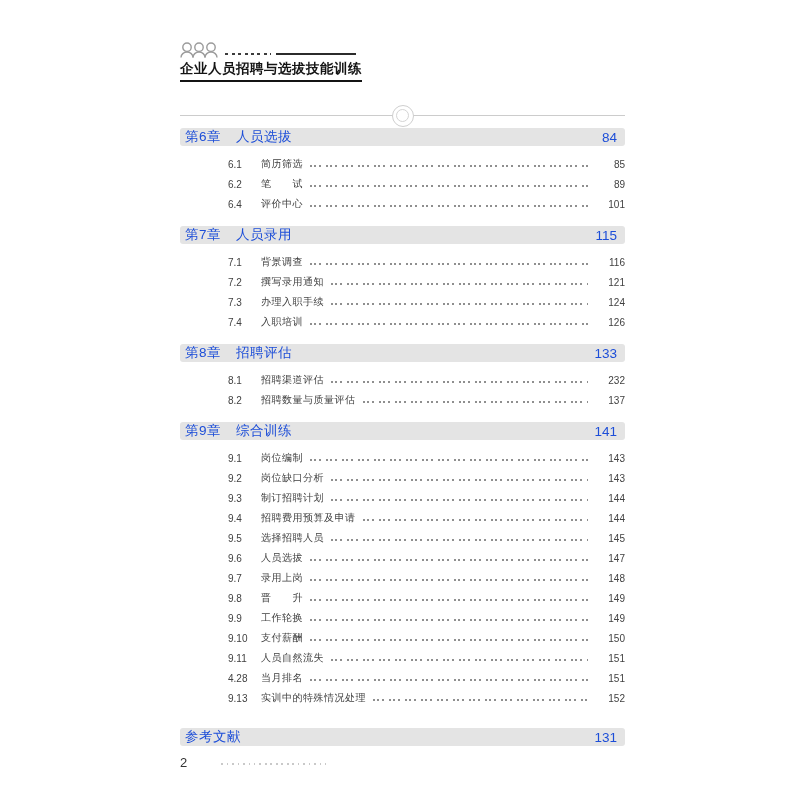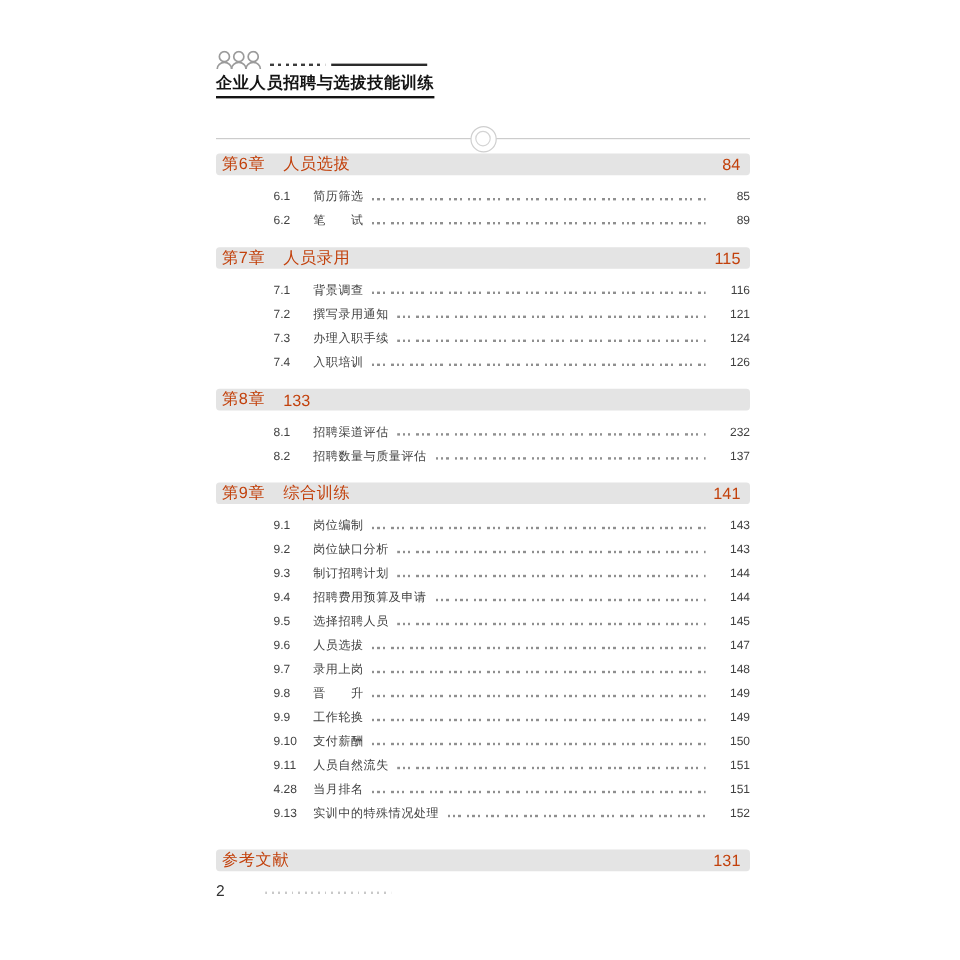--- a/index.html
+++ b/index.html
@@ -25,21 +25,21 @@
                     width:22px; height:22px; border-radius:50%;
                     border:1px solid #cfcfcf; background:#ffffff;
                     display:flex; align-items:center; justify-content:center; }
   .divider-circle-inner { width:13px; height:13px; border-radius:50%;
                           border:1px solid #d4d4d4; background:#fff; }
 
   
   #chapters { margin-top:12px; }
   .chapter { margin-bottom:12px; }
   .chap-bar { display:flex; align-items:center; height:18px; background:#e4e4e4;
-              border-radius:3px; padding:0 8px 0 5px; font-size:13.5px; color:#c2410c; }
+              border-radius:3px; padding:0 8px 0 5px; font-size:13.5px; color:#1d4ed8; }
   .chap-label { margin-right:15px; letter-spacing:0.5px; }
   .chap-title { flex:1; letter-spacing:0.5px; }
   .chap-page { }
   .items { margin-top:8px; }
   .row { display:flex; align-items:center; height:20px; padding-left:48px;
          font-size:10px; color:#414141; }
   .no { min-width:33px; }
   .title { white-space:pre; margin-right:7px; letter-spacing:0.5px; }
   .leader { flex:1; height:2px; align-self:center; margin-top:3px; margin-right:9px;
             background:repeating-linear-gradient(90deg,#8f8f8f 0 2px,transparent 2px 4.5px,
@@ -99,20 +99,26 @@
   </div>
 
   <div class="row">
     <span class="no">6.2</span>
     <span class="title">笔　　试</span>
     <div class="leader"></div>
     <span class="pg">89</span>
   </div>
 
 
+  <div class="row">
+    <span class="no">6.4</span>
+    <span class="title">评价中心</span>
+    <div class="leader"></div>
+    <span class="pg">101</span>
+  </div>
 </div>
   </section>
 
   <section class="chapter">
     <div class="chap-bar">
       <span class="chap-label">第7章</span>
       <span class="chap-title">人员录用</span>
       <span class="chap-page">115</span>
     </div>
     <div class="items">
@@ -142,20 +148,21 @@
     <span class="title">入职培训</span>
     <div class="leader"></div>
     <span class="pg">126</span>
   </div>
 </div>
   </section>
 
   <section class="chapter">
     <div class="chap-bar">
       <span class="chap-label">第8章</span>
+      <span class="chap-title">招聘评估</span>
       <span class="chap-page">133</span>
     </div>
     <div class="items">
   <div class="row">
     <span class="no">8.1</span>
     <span class="title">招聘渠道评估</span>
     <div class="leader"></div>
     <span class="pg">232</span>
   </div>
 

